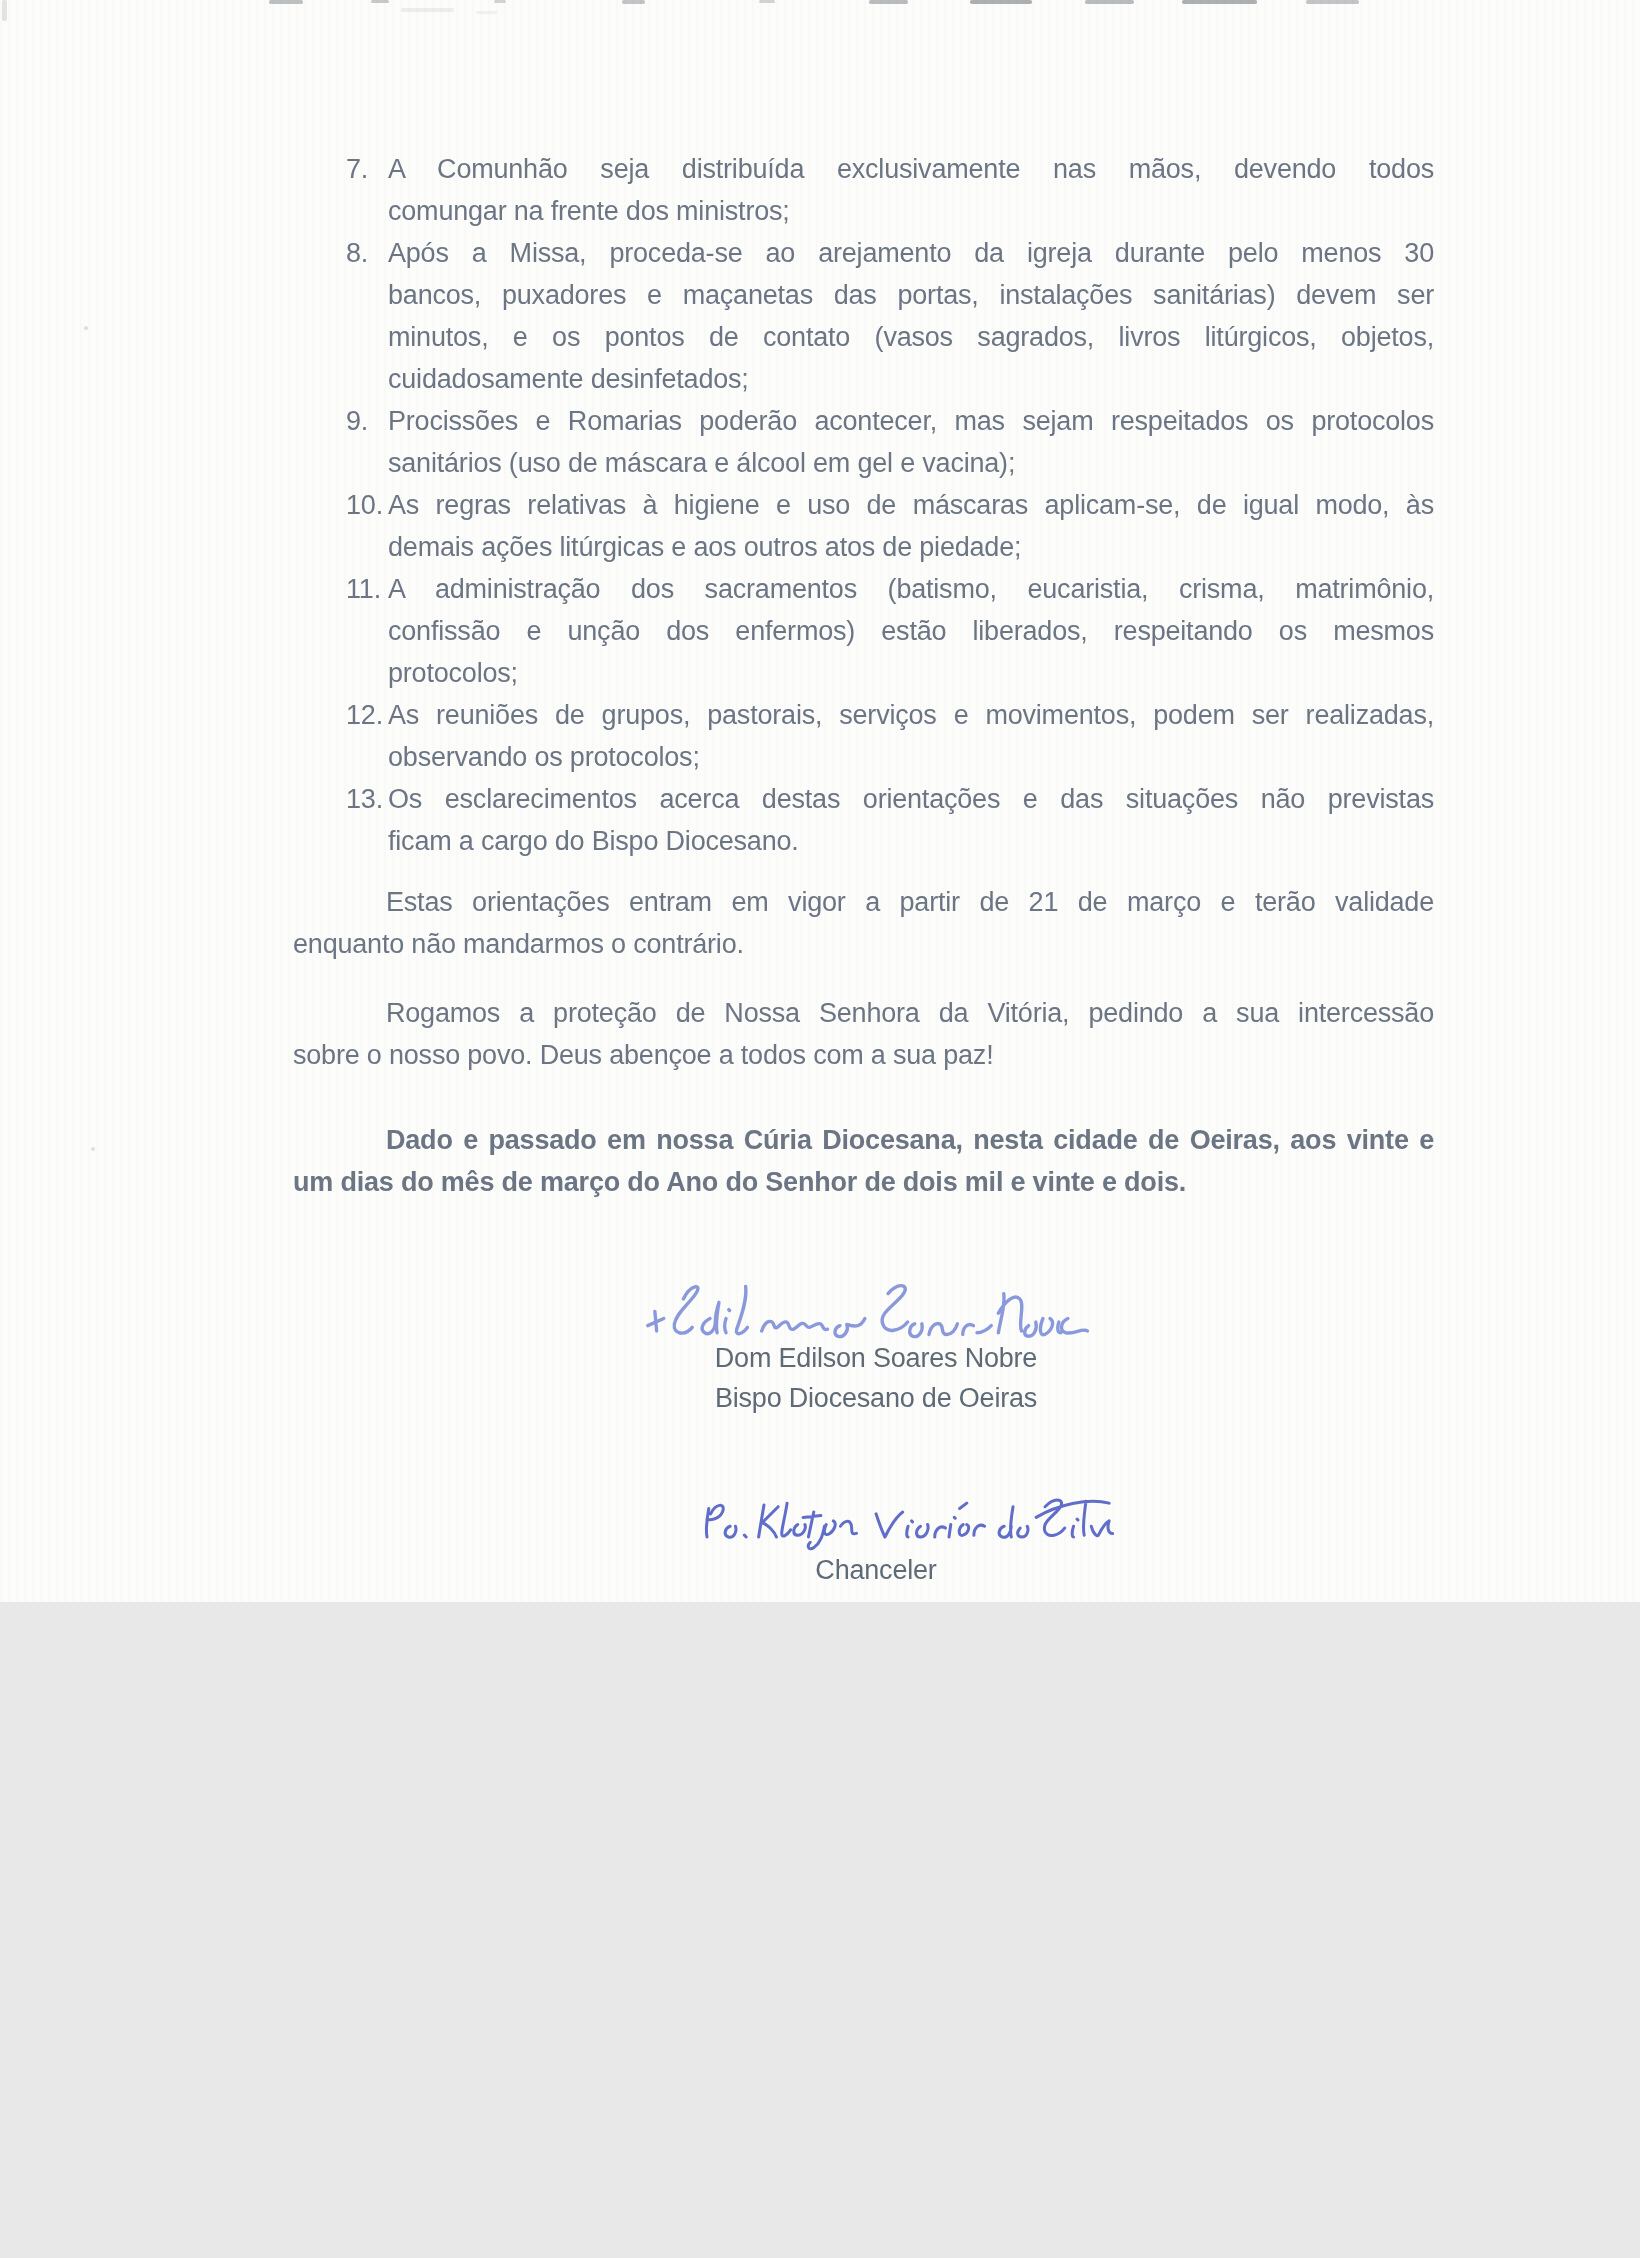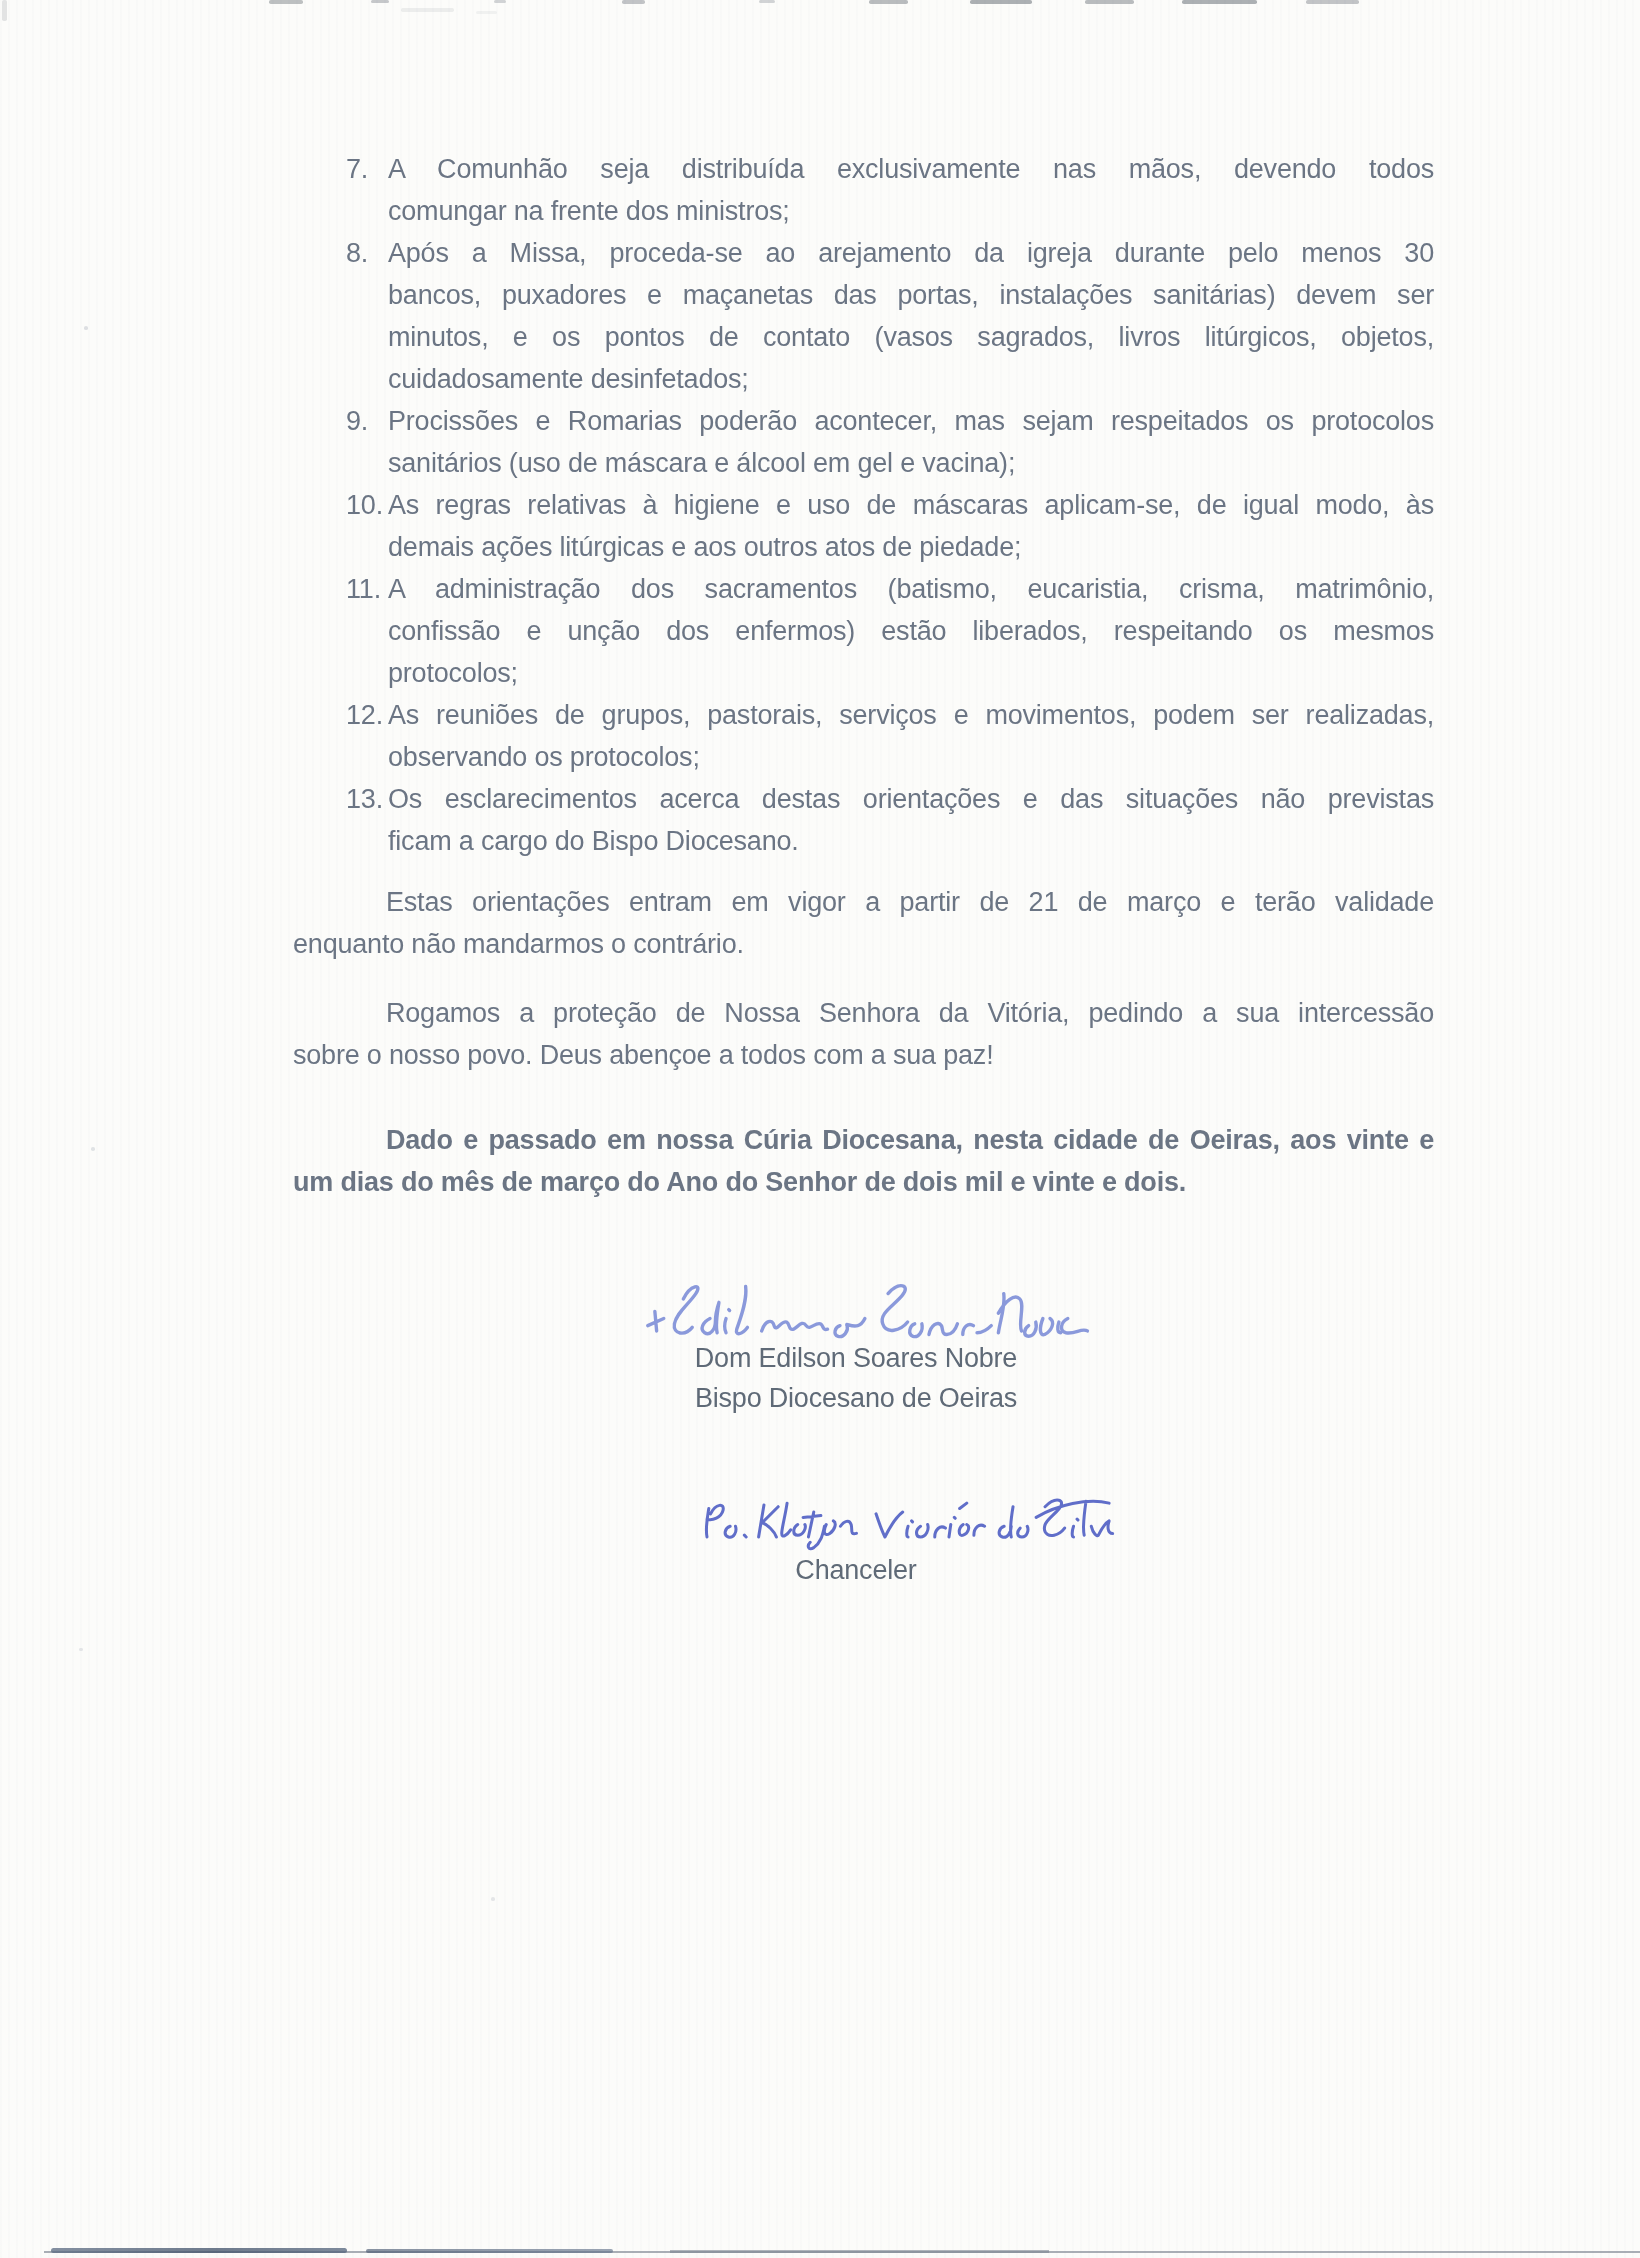--- a/index.html
+++ b/index.html
@@ -1,18 +1,18 @@
 <!DOCTYPE html>
 <html lang="pt" style="--page-bg: #fcfcfa; --body-text: #6b7584; --sig-text: #5f6a77; --ink1: #8494d9; --ink2: #5766c6; --edge-thin: #9aa0a8;font-size:14px"><head>
 <meta charset="utf-8">
 <style>
   html,body{margin:0;padding:0;background:#e8e8e8;}
   .page{
     position:relative;
-    width:1641px;height:2258px;
+    width:1641px;height:1602px;
     background:var(--page-bg,#fcfcfa);
     overflow:hidden;
     font-family:"Liberation Sans","DejaVu Sans",sans-serif;
     color:var(--body-text,#6b7584);
   }
   
   .page::before{
     content:"";position:absolute;inset:0;
     background:repeating-linear-gradient(90deg,rgba(190,196,204,0.05) 0 1.8px,rgba(255,255,255,0) 1.8px 8px);
     pointer-events:none;
@@ -29,21 +29,21 @@
   .line.end{text-align-last:left;}
   .ind{text-indent:93px;}
   .list{margin-left:53px;width:1088px;}
   .item{padding-left:42px;}
   .num{display:inline-block;min-width:42px;margin-left:-42px;text-align:left;}
   .para{width:1141px;}
   .para.m1{margin-top:19px;}
   .para.m2{margin-top:27px;}
   .para.m3{margin-top:43px;font-weight:bold;}
   .sig{
-    position:absolute;left:547px;width:618px;text-align:center;
+    position:absolute;left:567px;width:618px;text-align:center;
     color:var(--sig-text,#5f6a77);font-size:27px;letter-spacing:-0.2px;
   }
   .sig1{top:1338px;}
   .sig2{top:1550px;}
   .sig-name,.sig-title{line-height:40px;}
   svg.hand{position:absolute;pointer-events:none;}
   svg.hand path{fill:none;stroke-linecap:round;stroke-linejoin:round;}
   .hand1{left:637px;top:1274px;width:454px;height:89px;}
   .hand1 path{stroke:var(--ink1,#8494d9);stroke-width:3.8;opacity:.95;}
   .hand2{left:691px;top:1487px;width:427px;height:75px;}

